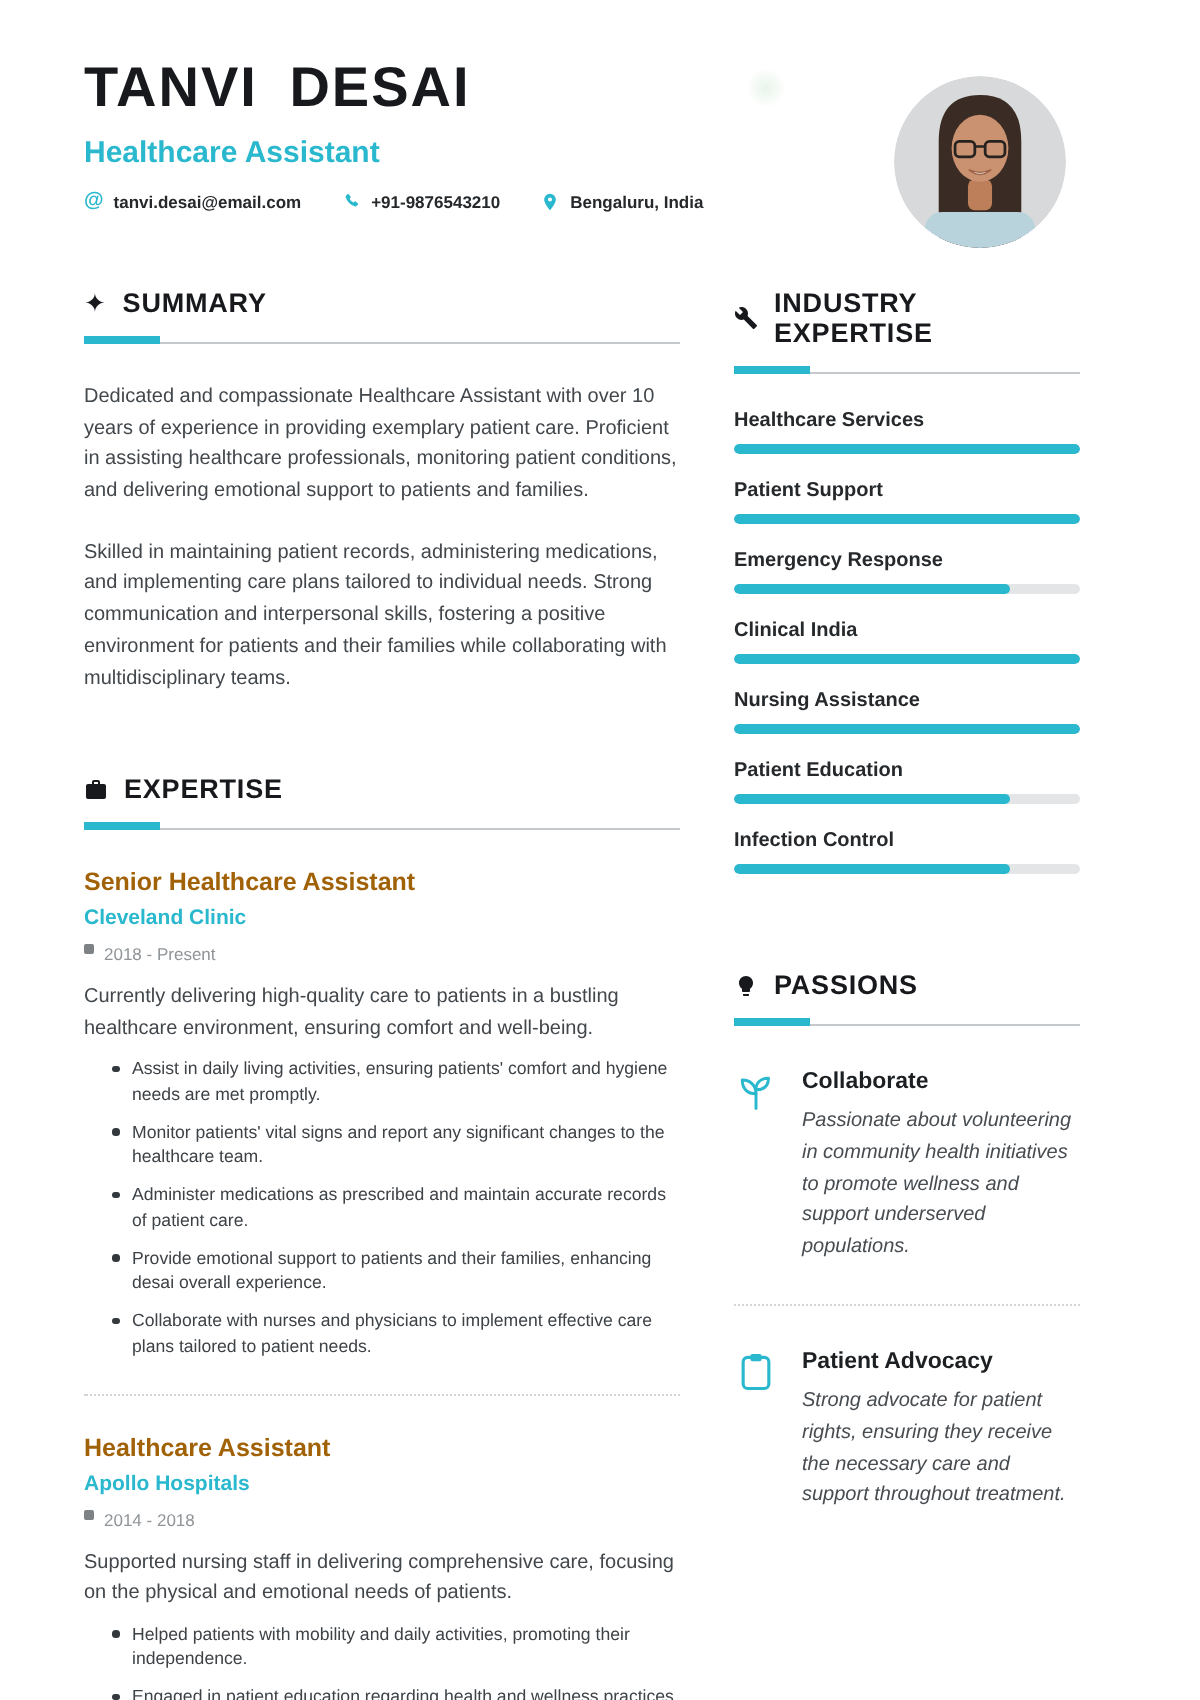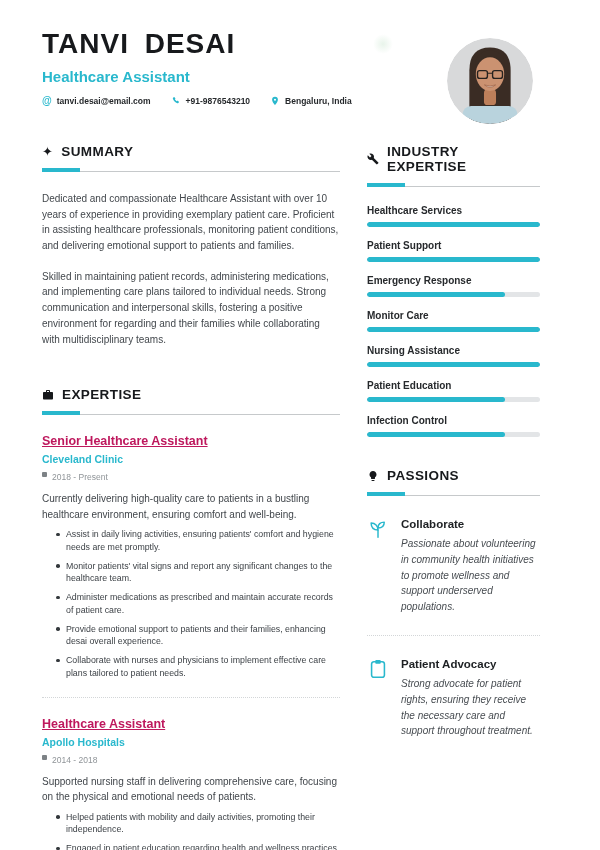--- a/index.html
+++ b/index.html
@@ -43,39 +43,39 @@
   .rule::before{content:"";position:absolute;left:0;right:0;bottom:0;height:1.5px;background:var(--rule-gray);}
   .rule::after{content:"";position:absolute;left:0;bottom:0;width:38px;height:4px;background:var(--accent);}
 
   
   .summary-text{margin-top:19px;font-size:10px;line-height:1.57;color:var(--body);}
   .summary-text + .summary-text{margin-top:15px;}
 
   
   .section-experience{margin-top:40px;}
   .job{margin-top:19px;}
-  .job-role{font-size:12.5px;font-weight:700;color:#be185d;text-decoration:underline;}
+  .job-role{font-size:12.5px;font-weight:700;color:#a16207;}
   .job-company{margin-top:5px;font-size:10.5px;font-weight:700;color:var(--accent);}
   .job-dates{margin-top:7px;display:flex;align-items:flex-start;gap:5px;font-size:8.5px;color:var(--muted);}
   .cal-icon{width:5px;height:5px;border-radius:1px;background:#7d8286;display:inline-block;}
   .job-desc{margin-top:9px;font-size:10px;line-height:1.55;color:var(--body);}
   .job-bullets{list-style:none;margin:6px 0 0 12px;}
   .job-bullets li{position:relative;padding-left:12px;margin-top:6px;font-size:8.8px;line-height:1.45;color:#3d4247;}
   .job-bullets li::before{content:"";position:absolute;left:2px;top:4.5px;width:3.5px;height:3.5px;border-radius:50%;background:#33383c;}
   .dotted-sep{border-top:1.5px dotted #d3d6d8;margin:17px 0 0 0;}
 
   
   .skills{margin-top:18px;}
   .skill{margin-bottom:13px;}
   .skill-label{font-size:10px;font-weight:700;color:#26292c;}
   .bar{margin-top:6px;height:5px;border-radius:3px;background:var(--track);overflow:hidden;}
   .bar-fill{height:100%;border-radius:3px;background:var(--accent);}
 
   
-  .section-passions{margin-top:31px;}
+  .section-passions{margin-top:48px;}
   .passion{display:flex;gap:12px;margin-top:22px;}
   .passion-icon{flex:0 0 22px;color:var(--accent);}
   .passion-icon svg{width:22px;height:22px;}
   .passion-title{font-size:11.5px;font-weight:700;color:#1d2023;}
   .passion-text{margin-top:6px;font-size:10px;line-height:1.58;color:#474c51;font-style:italic;}
   .passion-sep{border-top:1.5px dotted #d3d6d8;margin-top:20px;}
 </style>
 </head>
 <body>
 
@@ -137,21 +137,21 @@
 
     <div class="col-left">
 
       <section class="section-summary">
         <div class="sec-head">
           <span class="sec-icon sparkle">✦</span>
           <span>SUMMARY</span>
         </div>
         <div class="rule"></div>
         <p class="summary-text">Dedicated and compassionate Healthcare Assistant with over 10 years of experience in providing exemplary patient care. Proficient in assisting healthcare professionals, monitoring patient conditions, and delivering emotional support to patients and families.</p>
-        <p class="summary-text">Skilled in maintaining patient records, administering medications, and implementing care plans tailored to individual needs. Strong communication and interpersonal skills, fostering a positive environment for regarding and their families while collaborating with multidisciplinary teams.</p>
+        <p class="summary-text">Skilled in maintaining patient records, administering medications, and implementing care plans tailored to individual needs. Strong communication and interpersonal skills, fostering a positive environment for patients and their families while collaborating with multidisciplinary teams.</p>
       </section>
 
       <section class="section-experience">
         <div class="sec-head">
           <span class="sec-icon">
             <svg viewBox="0 0 24 24" fill="currentColor">
                 <path d="M20 6h-4V4c0-1.1-.9-2-2-2h-4c-1.1 0-2 .9-2 2v2H4c-1.1 0-2 .9-2 2v11c0 1.1.9 2 2 2h16c1.1 0 2-.9 2-2V8c0-1.1-.9-2-2-2zm-6 0h-4V4h4v2z"></path>
               </svg>
           </span>
           <span>EXPERTISE</span>
@@ -219,21 +219,21 @@
                 <div class="bar-fill" style="width: 100%;"></div>
               </div>
           </div>
           <div class="skill">
             <div class="skill-label">Emergency Response</div>
             <div class="bar">
                 <div class="bar-fill" style="width: 80%;"></div>
               </div>
           </div>
           <div class="skill">
-            <div class="skill-label">Monitor Care</div>
+            <div class="skill-label">Clinical India</div>
             <div class="bar">
                 <div class="bar-fill" style="width: 100%;"></div>
               </div>
           </div>
           <div class="skill">
             <div class="skill-label">Nursing Assistance</div>
             <div class="bar">
                 <div class="bar-fill" style="width: 100%;"></div>
               </div>
           </div>

